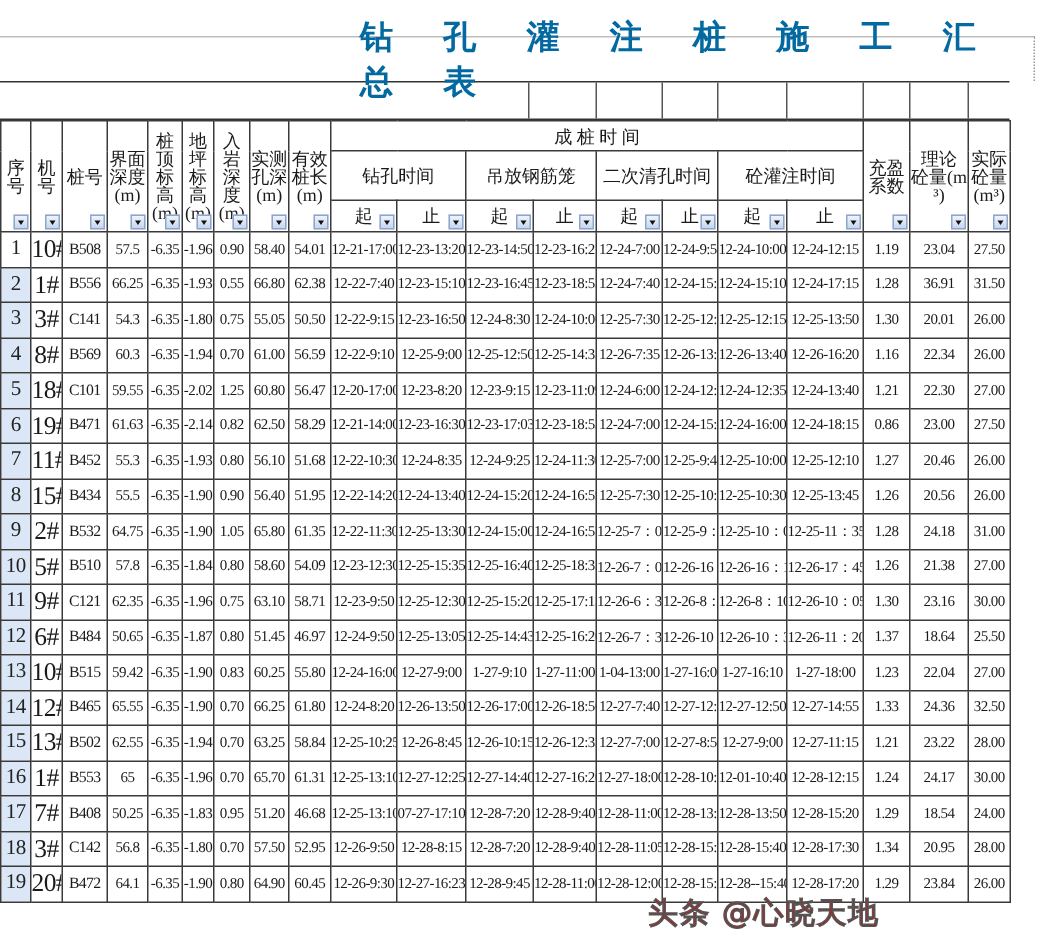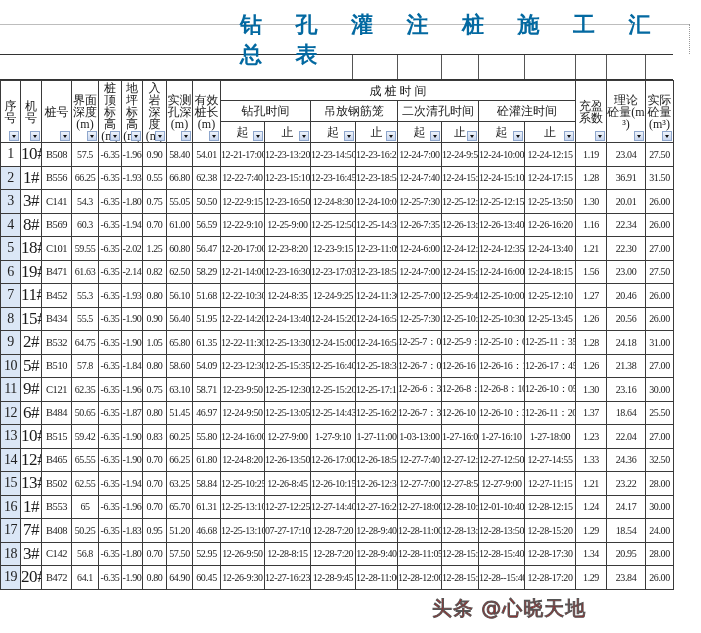--- a/index.html
+++ b/index.html
@@ -86,21 +86,21 @@
       <th rowspan="3"><span class="lbl">桩顶标高(m)</span><span class="dd"></span></th>
       <th rowspan="3"><span class="lbl">地坪标高(m)</span><span class="dd"></span></th>
       <th rowspan="3"><span class="lbl">入岩深度(m)</span><span class="dd"></span></th>
       <th rowspan="3"><span class="lbl">实测孔深(m)</span><span class="dd"></span></th>
       <th rowspan="3"><span class="lbl">有效桩长(m)</span><span class="dd"></span></th>
       <th colspan="8"><span>成 桩 时 间</span></th>
       <th rowspan="3"><span class="lbl">充盈系数</span><span class="dd"></span></th>
       <th rowspan="3"><span class="lbl">理论 砼量(m³)</span><span class="dd"></span></th>
       <th rowspan="3"><span class="lbl">实际砼量(m³)</span><span class="dd"></span></th>
     </tr>
-    <tr style="height:21px">
+    <tr style="height:33px">
       <th colspan="2"><span>钻孔时间</span></th>
       <th colspan="2"><span>吊放钢筋笼</span></th>
       <th colspan="2"><span>二次清孔时间</span></th>
       <th colspan="2"><span>砼灌注时间</span></th>
     </tr>
     <tr class="hdr3">
       <th><span>起</span><span class="dd"></span></th>
       <th><span>止</span><span class="dd"></span></th>
       <th><span>起</span><span class="dd"></span></th>
       <th><span>止</span><span class="dd"></span></th>
@@ -232,21 +232,21 @@
         <td>62.50</td>
         <td>58.29</td>
         <td>12-21-14:00</td>
         <td>12-23-16:30</td>
         <td>12-23-17:03</td>
         <td>12-23-18:53</td>
         <td>12-24-7:00</td>
         <td>12-24-15:50</td>
         <td>12-24-16:00</td>
         <td>12-24-18:15</td>
-        <td>1.56</td>
+        <td>0.86</td>
         <td>23.00</td>
         <td>27.50</td>
       </tr>
       <tr>
         <td class="idx">7</td>
         <td class="mach">11#</td>
         <td class="pile">B452</td>
         <td>55.3</td>
         <td>-6.35</td>
         <td>-1.93</td>
@@ -382,21 +382,21 @@
         <td>59.42</td>
         <td>-6.35</td>
         <td>-1.90</td>
         <td>0.83</td>
         <td>60.25</td>
         <td>55.80</td>
         <td>12-24-16:00</td>
         <td>12-27-9:00</td>
         <td>1-27-9:10</td>
         <td>1-27-11:00</td>
-        <td>1-03-13:00</td>
+        <td>1-04-13:00</td>
         <td>1-27-16:00</td>
         <td>1-27-16:10</td>
         <td>1-27-18:00</td>
         <td>1.23</td>
         <td>22.04</td>
         <td>27.00</td>
       </tr>
       <tr>
         <td class="idx">14</td>
         <td class="mach">12#</td>

